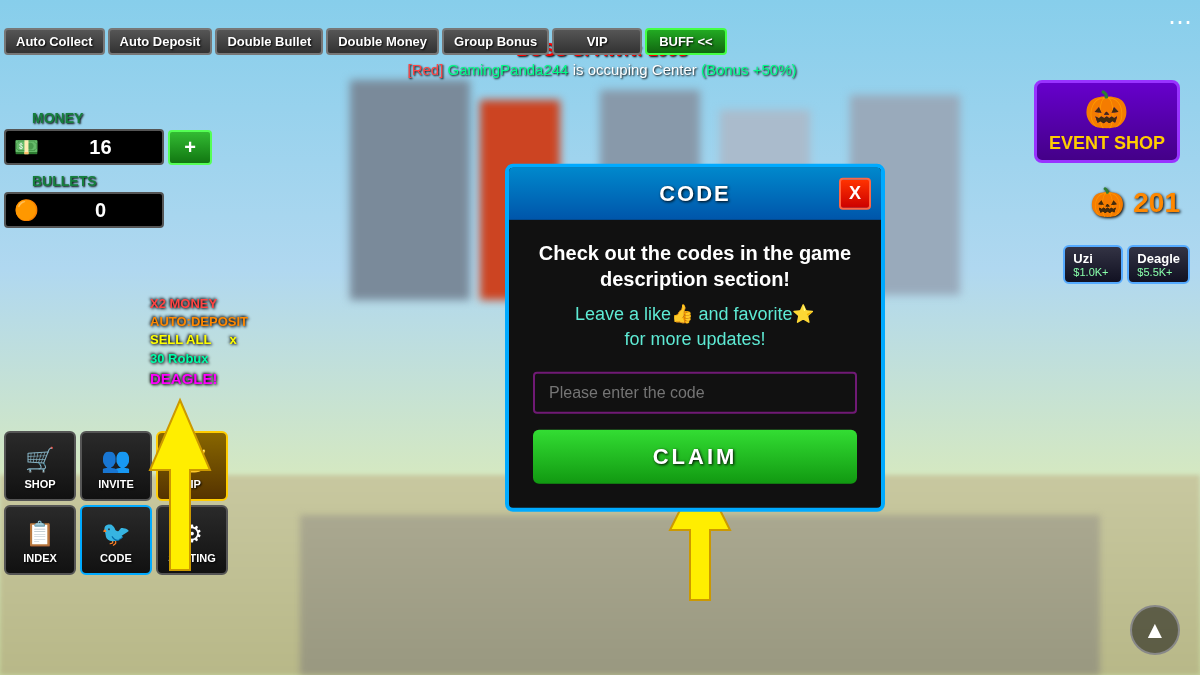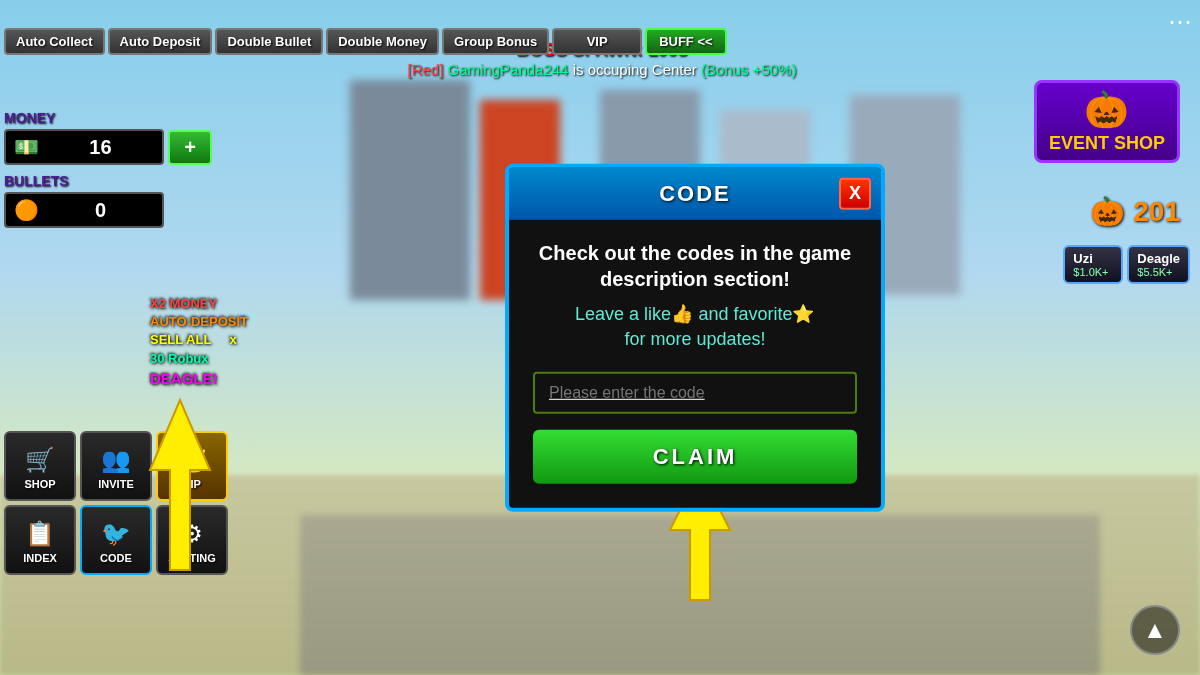--- a/index.html
+++ b/index.html
@@ -138,25 +138,26 @@
 
     
     #stats-panel {
       position: absolute;
       top: 110px;
       left: 4px;
       z-index: 10;
     }
 
     .stat-label {
-      color: #4c1d95;
+      color: #15803d;
       font-size: 14px;
       font-weight: bold;
       text-shadow: 1px 1px 2px #000;
       margin-bottom: 3px;
+      margin-left: 28px;
     }
 
     .stat-row {
       display: flex;
       align-items: center;
       gap: 4px;
       margin-bottom: 8px;
     }
 
     .stat-box {
@@ -269,21 +270,21 @@
     }
 
     .pumpkin-icon {
       font-size: 36px;
       display: block;
       margin-bottom: 2px;
     }
 
     #coin-count {
       position: absolute;
-      top: 195px;
+      top: 186px;
       right: 20px;
       z-index: 10;
       color: #ff8800;
       font-size: 28px;
       font-weight: bold;
       text-shadow: 1px 1px 3px #000;
     }
 
     
     #weapon-cards {
@@ -378,28 +379,27 @@
     #code-sub-text {
       color: #5eead4;
       font-size: 18px;
       margin-bottom: 20px;
       line-height: 1.4;
     }
 
     #code-input {
       width: 100%;
       background: transparent;
-      border: 2px solid #4d7c0f;
+      border: 2px solid #701a75;
       border-radius: 4px;
       padding: 10px 14px;
-      color: #ffffff;
+      color: #4d7c0f;
       font-size: 16px;
       margin-bottom: 16px;
       outline: none;
-      text-decoration: underline;
     }
 
     #claim-btn {
       width: 100%;
       background: linear-gradient(180deg, #33dd33 0%, #119911 100%);
       color: white;
       border: none;
       border-radius: 6px;
       padding: 14px;
       font-size: 22px;

